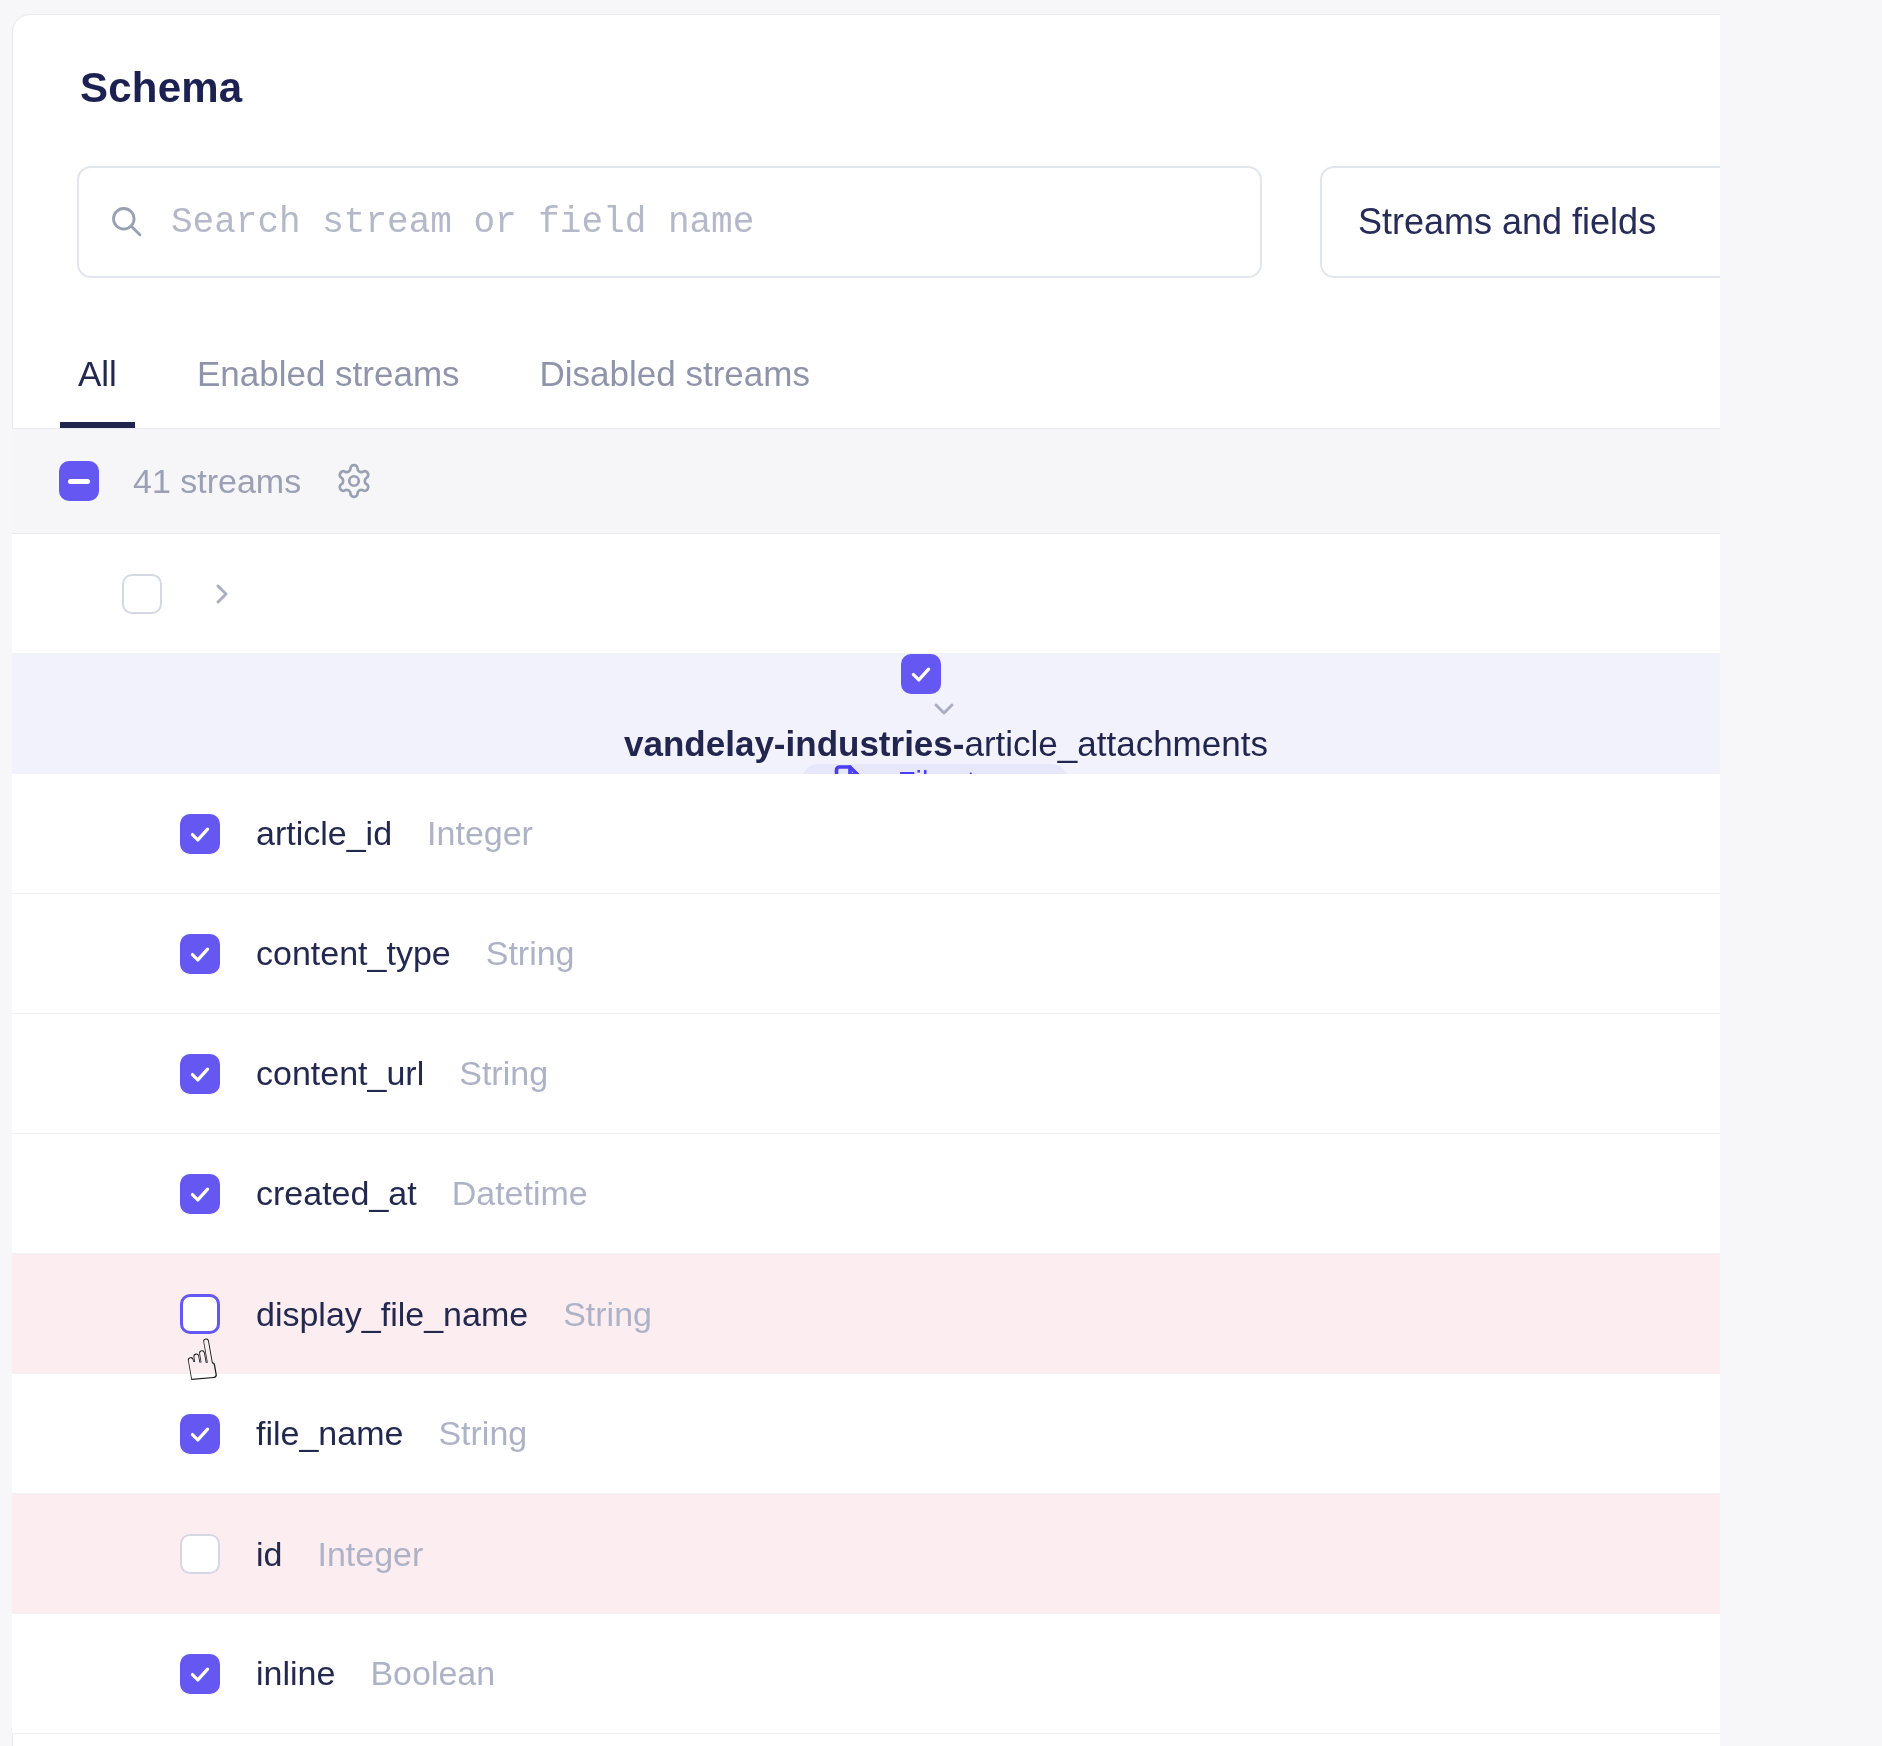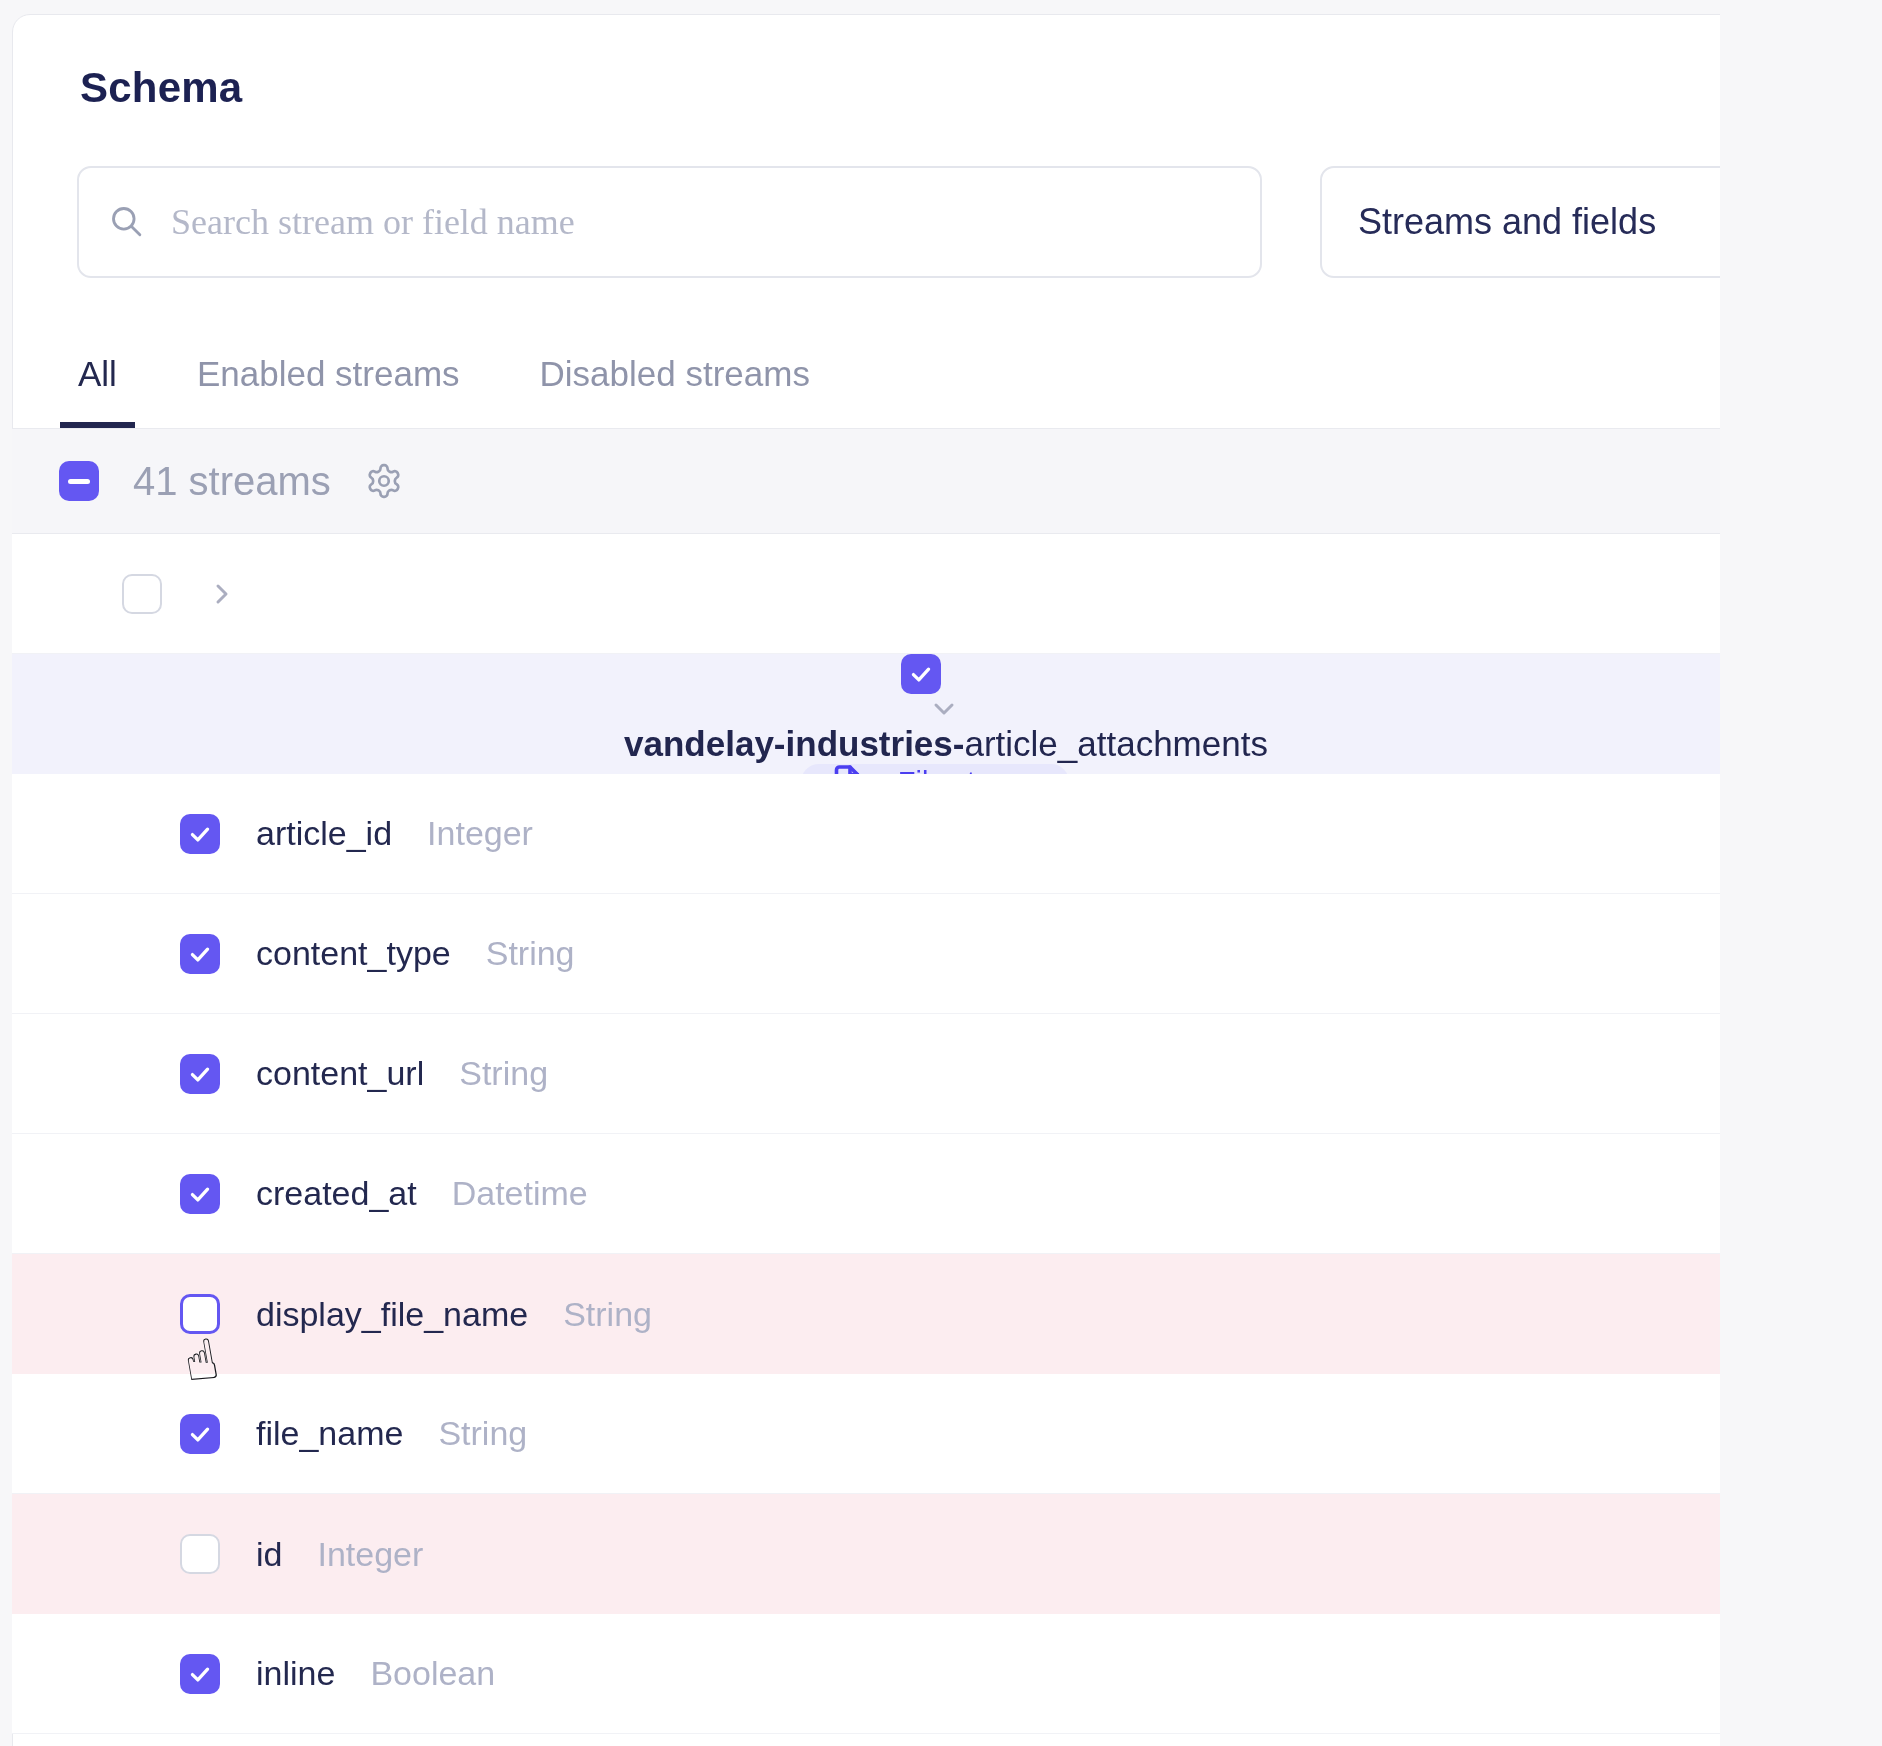--- a/index.html
+++ b/index.html
@@ -8,38 +8,38 @@
   .canvas { position:relative; width:1720px; height:1746px; overflow:hidden; background:#f7f7f9; }
   .card { position:absolute; left:12px; top:14px; right:-22px; bottom:-22px;
           background:#ffffff; border:1px solid #e8e9ee; border-radius:18px; }
 
   .page-title { position:absolute; left:80px; top:64px; font-size:42px; font-weight:700; color:#1c2152; letter-spacing:.2px; }
 
   .search-box { position:absolute; left:77px; top:166px; width:1185px; height:112px;
                 background:#fff; border:2px solid #e3e5ec; border-radius:14px;
                 display:flex; align-items:center; padding:0 30px; gap:26px; }
   .search-box input { border:none; outline:none; flex:1; font-size:36px; color:#22264f;
-                      font-family:Liberation Serif, serif; background:transparent; }
+                      font-family:Liberation Mono, monospace; background:transparent; }
   .search-box input::placeholder { color:#b4b8c9; }
 
   .dropdown { position:absolute; left:1320px; top:166px; width:527px; height:112px;
               background:#fff; border:2px solid #e3e5ec; border-radius:14px;
               display:flex; align-items:center; justify-content:space-between;
               padding:0 36px; cursor:pointer; }
   .dropdown .dd-label { font-size:36px; font-weight:500; color:#262b58; }
 
   .tabs { position:absolute; left:60px; top:344px; display:flex; gap:44px; }
   .tab { font-size:35px; color:#8f94aa; padding:10px 18px 36px 18px; cursor:pointer; position:relative; }
   .tab.active { color:#23284f; }
   .tab.active::after { content:""; position:absolute; left:0; right:0; bottom:0; height:8px; background:#22264f; }
 
   .rows { position:absolute; left:12px; right:0; top:428px; }
   .bar { height:106px; background:#f6f6f9; border-top:1px solid #e9eaef; border-bottom:1px solid #e9eaef;
          display:flex; align-items:center; padding-left:47px; gap:34px; }
-  .bar .count { font-size:40px; color:#9ba0b4; }
+  .bar .count { font-size:34px; color:#9ba0b4; }
 
   .row { height:120px; display:flex; align-items:center; background:#fff; }
   .row.white { border-bottom:1px solid #f1f2f6; }
   .row.lavender { background:#f2f2fc;flex-direction:column; }
   .row.pink { background:#fcedf0; }
   .stream-row { padding-left:110px; }
   .field-row { padding-left:168px; position:relative; }
 
   .cb { width:40px; height:40px; border-radius:10px; flex:0 0 auto; cursor:pointer;
         display:flex; align-items:center; justify-content:center; background:#fff; }

